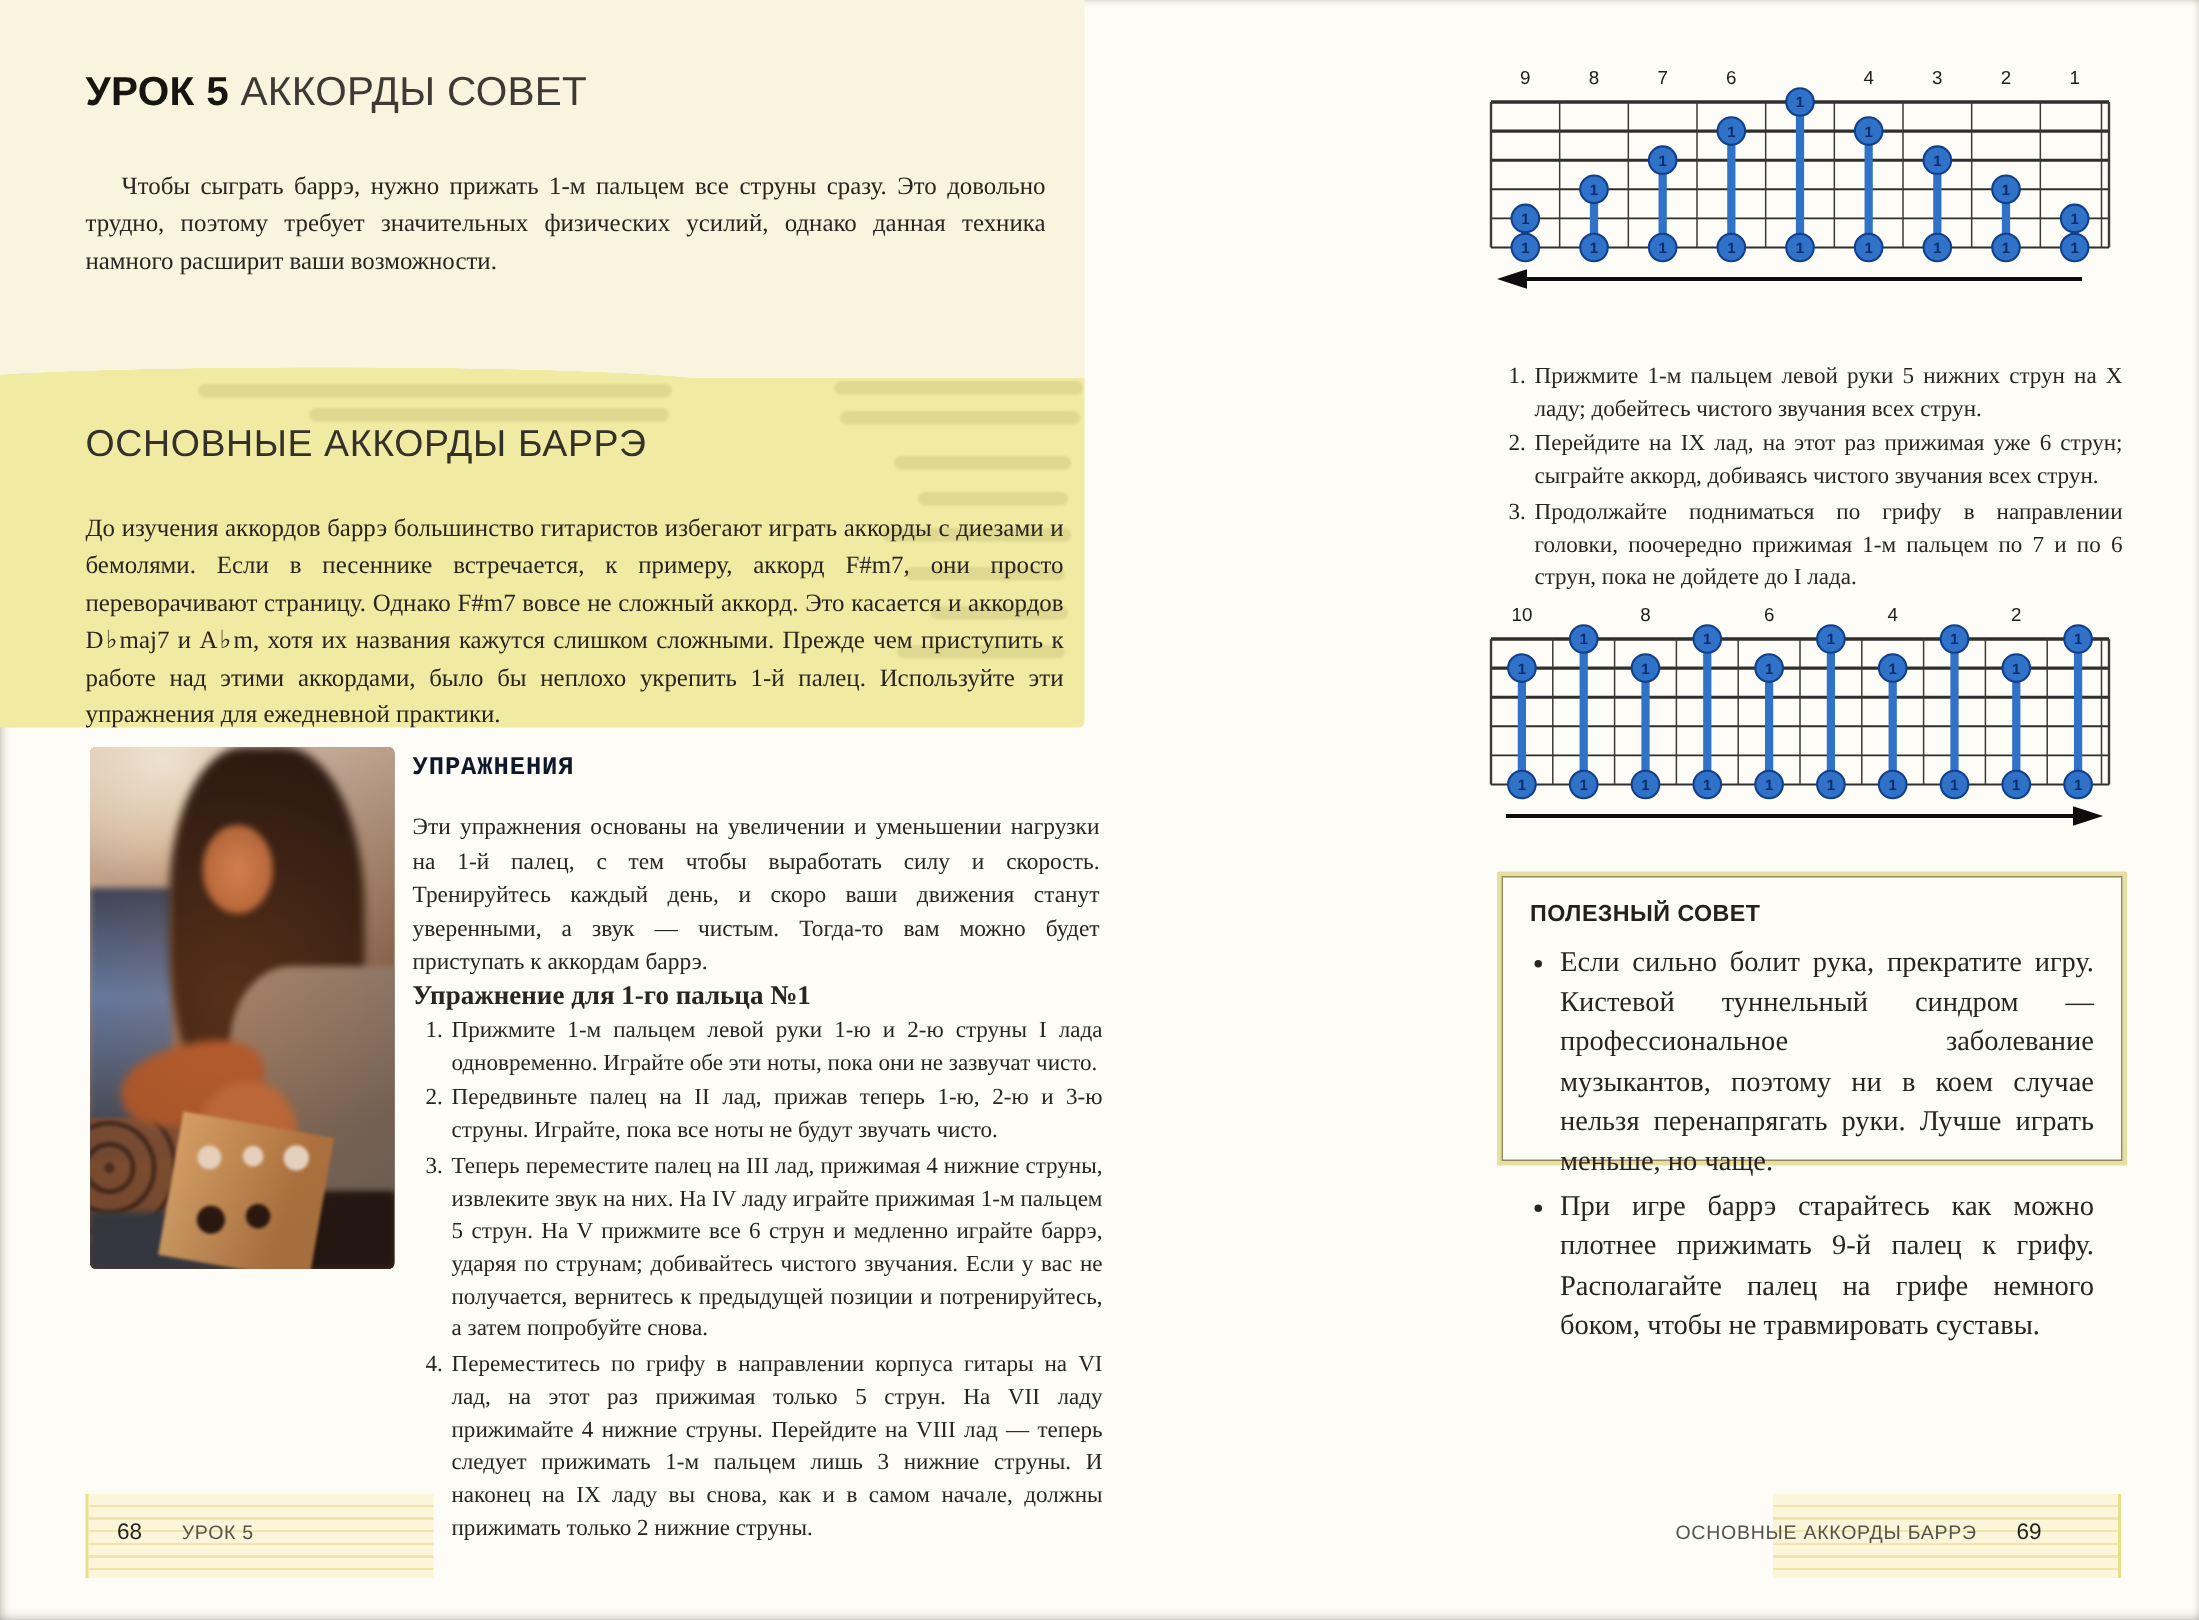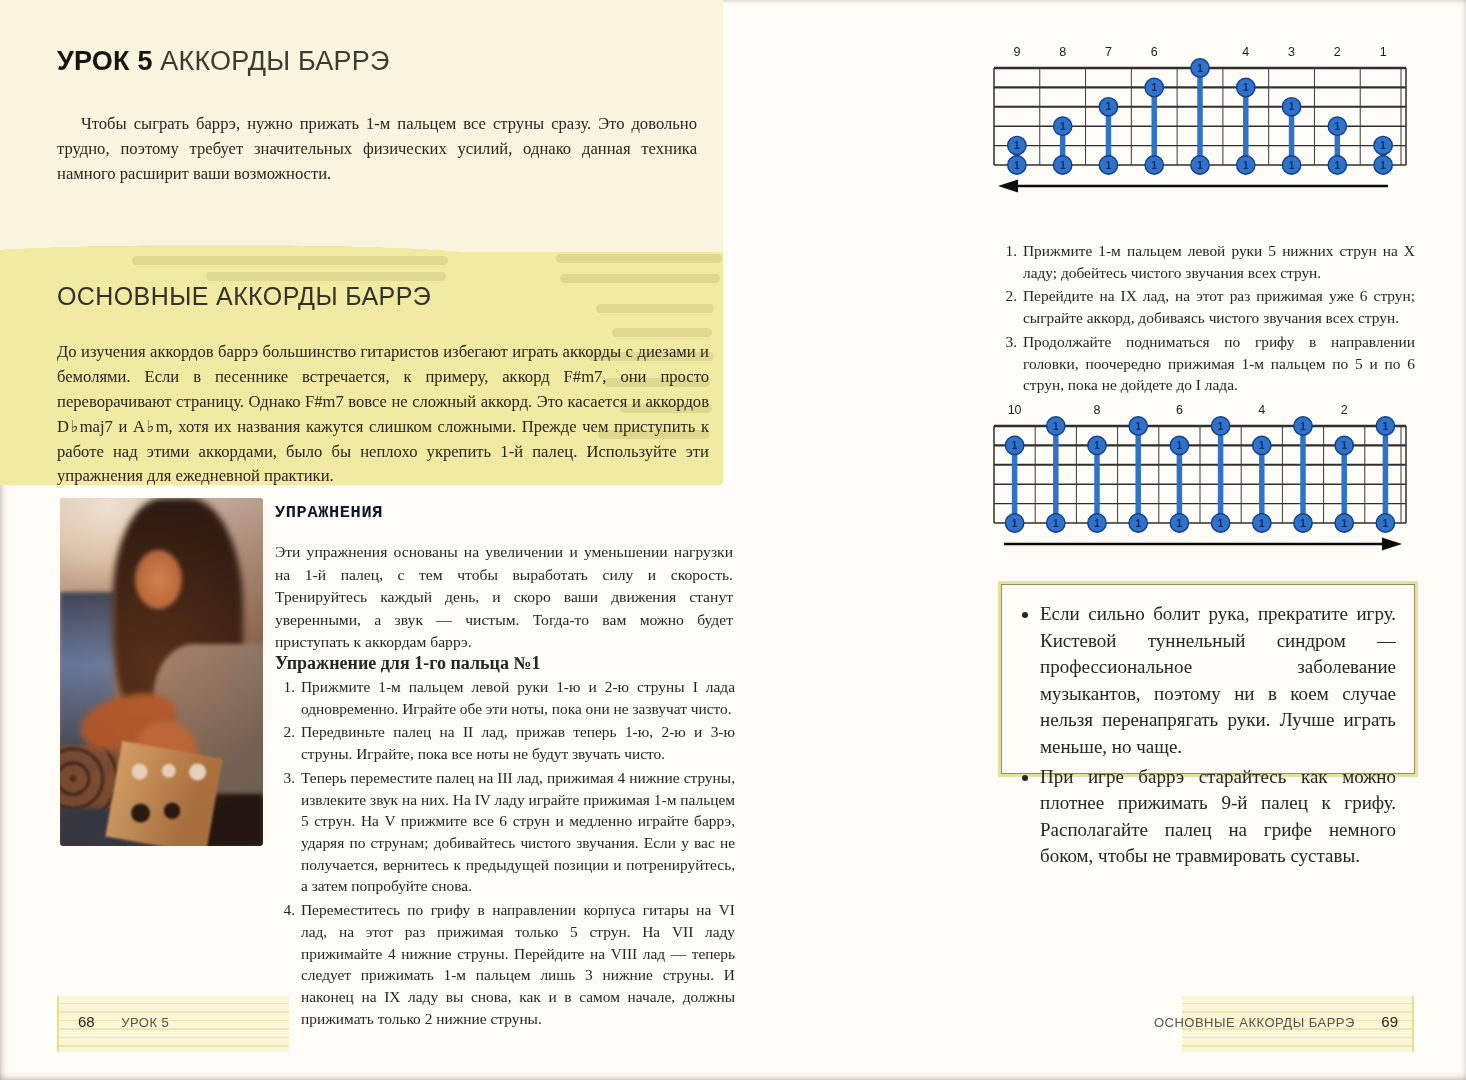--- a/index.html
+++ b/index.html
@@ -80,21 +80,21 @@
 
   
   .stripebox{height:56px;width:230px;top:996px;
     background:repeating-linear-gradient(180deg,#fbf6da 0 7px,#efe6ae 7px 8.5px);}
   .stripebox.l{left:57px;border-left:2px solid #e9df86;}
   .stripebox.r{left:1182px;border-right:2px solid #e9df86;}
   .footer-text{top:1013px;font-family:"Liberation Sans",sans-serif;font-weight:400;}
   .footer-text .num{font-size:15px;color:#23221d;}
   .footer-text .lbl{font-size:13px;color:#56534a;letter-spacing:.5px;}
   .f-left{left:78px;}
-  .f-right{left:1080px;width:318px;text-align:right;}
+  .f-right{left:1080px;width:318px;text-align:center;}
   .f-left .lbl{margin-left:22px;}
   .f-right .num{margin-left:22px;}
 </style>
 </head>
 <body>
 
 <div class="spread">
 
   <div class="abs band-cream"></div>
   <div class="abs band-yellow">
@@ -106,21 +106,21 @@
     <div class="ghost" style="left:596px;top:52px;width:118px"></div>
     <div class="ghost" style="left:612px;top:76px;width:100px"></div>
     <div class="ghost" style="left:588px;top:100px;width:126px"></div>
     <div class="ghost" style="left:604px;top:126px;width:106px"></div>
     <div class="ghost" style="left:620px;top:152px;width:92px"></div>
     <div class="ghost" style="left:598px;top:178px;width:112px"></div>
   </div>
 
   <div class="abs lesson-title">
     <b>УРОК 5</b>
-    <span class="t2">АККОРДЫ БАРРЭ</span>
+    <span class="t2">АККОРДЫ СОВЕТ</span>
   </div>
 
   <div class="abs intro">
     <p class="p2">Чтобы сыграть баррэ, нужно прижать 1-м пальцем все струны сразу. Это довольно трудно, поэтому требует значительных физических усилий, однако данная техника намного расширит ваши возможности.</p>
   </div>
 
   <div class="abs h-main">ОСНОВНЫЕ АККОРДЫ БАРРЭ</div>
   <div class="abs sec-body">До изучения аккордов баррэ большинство гитаристов избегают играть аккорды с диезами и бемолями. Если в песеннике встречается, к примеру, аккорд F#m7, они просто переворачивают страницу. Однако F#m7 вовсе не сложный аккорд. Это касается и аккордов D♭maj7 и A♭m, хотя их названия кажутся слишком сложными. Прежде чем приступить к работе над этими аккордами, было бы неплохо укрепить 1-й палец. Используйте эти упражнения для ежедневной практики.</div>
 
   <div class="abs photo">
@@ -229,21 +229,21 @@
       <circle cx="395.11111111111114" cy="125" r="9.2" fill="#2f72c8" stroke="#123f8c" stroke-width="1.4"></circle>
       <text x="395.11111111111114" y="128.6" text-anchor="middle" font-family="Liberation Sans, sans-serif" font-size="10" font-weight="bold" fill="#0b2d6b">1</text>
       <line x1="400" y1="146" x2="28" y2="146" stroke="#0d0d0d" stroke-width="2.6"></line>
       <polygon points="10,146 30,139.5 30,152.5" fill="#0d0d0d"></polygon>
     </svg>
 
   <div class="abs ex2-list">
     <ol class="steps">
       <li>Прижмите 1-м пальцем левой руки 5 нижних струн на X ладу; добейтесь чистого звучания всех струн.</li>
       <li>Перейдите на IX лад, на этот раз прижимая уже 6 струн; сыграйте аккорд, добиваясь чистого звучания всех струн.</li>
-      <li>Продолжайте подниматься по грифу в направлении головки, поочередно прижимая 1-м пальцем по 5 и по 6 струн, пока не дойдете до I лада.</li>
+      <li>Продолжайте подниматься по грифу в направлении головки, поочередно прижимая 1-м пальцем по 7 и по 6 струн, пока не дойдете до I лада.</li>
     </ol>
   </div>
 
   <svg class="abs dgm" style="left:988px;top:398px" width="432" height="156" viewBox="0 0 432 156">
       <line x1="6" y1="28" x2="418" y2="28" stroke="#2f2f2f" stroke-width="2.4"></line>
       <line x1="6" y1="47.4" x2="418" y2="47.4" stroke="#2f2f2f" stroke-width="2.2"></line>
       <line x1="6" y1="66.8" x2="418" y2="66.8" stroke="#2f2f2f" stroke-width="1.9"></line>
       <line x1="6" y1="86.19999999999999" x2="418" y2="86.19999999999999" stroke="#2f2f2f" stroke-width="1.4"></line>
       <line x1="6" y1="105.6" x2="418" y2="105.6" stroke="#2f2f2f" stroke-width="1.1"></line>
       <line x1="6" y1="125" x2="418" y2="125" stroke="#2f2f2f" stroke-width="1.4"></line>
@@ -312,20 +312,21 @@
       <line x1="397.40000000000003" y1="28" x2="397.40000000000003" y2="125" stroke="#2f72c8" stroke-width="5.5"></line>
       <circle cx="397.40000000000003" cy="28" r="9.2" fill="#2f72c8" stroke="#123f8c" stroke-width="1.4"></circle>
       <text x="397.40000000000003" y="31.6" text-anchor="middle" font-family="Liberation Sans, sans-serif" font-size="10" font-weight="bold" fill="#0b2d6b">1</text>
       <circle cx="397.40000000000003" cy="125" r="9.2" fill="#2f72c8" stroke="#123f8c" stroke-width="1.4"></circle>
       <text x="397.40000000000003" y="128.6" text-anchor="middle" font-family="Liberation Sans, sans-serif" font-size="10" font-weight="bold" fill="#0b2d6b">1</text>
       <line x1="16" y1="146" x2="396" y2="146" stroke="#0d0d0d" stroke-width="2.6"></line>
       <polygon points="414,146 394,139.5 394,152.5" fill="#0d0d0d"></polygon>
     </svg>
 
   <div class="abs tipbox">
+    <p class="tip-h">ПОЛЕЗНЫЙ СОВЕТ</p>
     <ul class="tips">
       <li>Если сильно болит рука, прекратите игру. Кистевой туннельный синдром — профессиональное заболевание музыкантов, поэтому ни в коем случае нельзя перенапрягать руки. Лучше играть меньше, но чаще.</li>
       <li>При игре баррэ старайтесь как можно плотнее прижимать 9-й палец к грифу. Располагайте палец на грифе немного боком, чтобы не травмировать суставы.</li>
     </ul>
   </div>
 
   <div class="abs stripebox r"></div>
   <div class="abs footer-text f-right">
     <span class="lbl">ОСНОВНЫЕ АККОРДЫ БАРРЭ</span>
     <span class="num">69</span>

